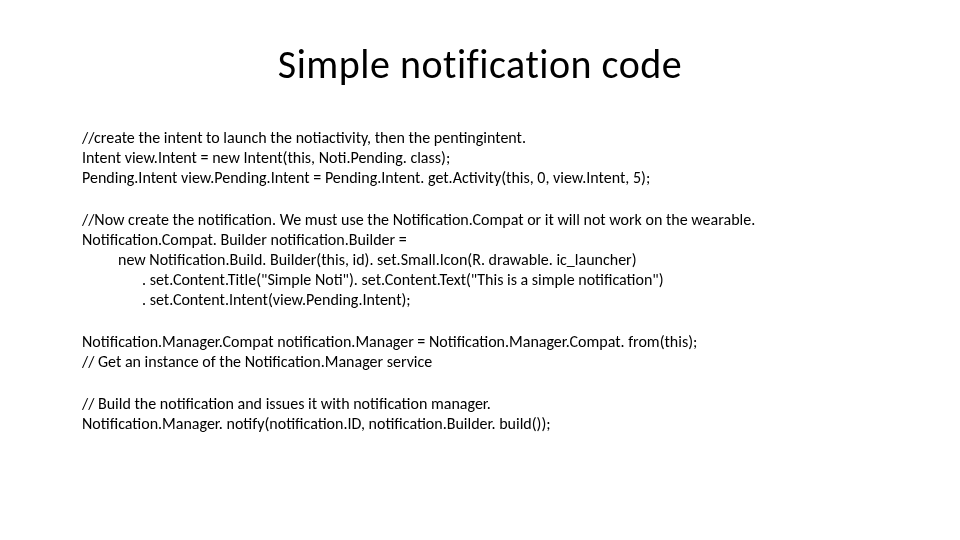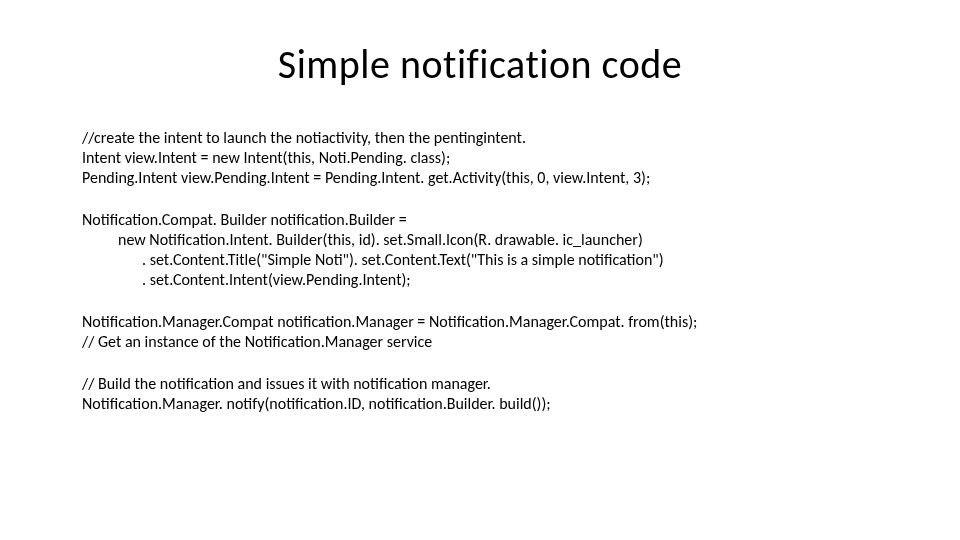--- a/index.html
+++ b/index.html
@@ -48,24 +48,25 @@
 </style>
 </head>
 <body>
 
 <div class="slide">
   <div class="title">Simple notification code</div>
 
   <div class="body">
     <p>//create the intent to launch the notiactivity, then the pentingintent.</p>
     <p>Intent view.Intent = new Intent(this, Noti.Pending. class);</p>
-    <p>Pending.Intent view.Pending.Intent = Pending.Intent. get.Activity(this, 0, view.Intent, 3);</p>
+    <p>Pending.Intent view.Pending.Intent = Pending.Intent. get.Activity(this, 0, view.Intent, 5);</p>
     <div class="blank"></div>
+    <p>//Now create the notification.  We must use the Notification.Compat or it will not work on the wearable.</p>
     <p>Notification.Compat. Builder notification.Builder =</p>
-    <p class="indent1">new Notification.Intent. Builder(this, id). set.Small.Icon(R. drawable. ic_launcher)</p>
+    <p class="indent1">new Notification.Build. Builder(this, id). set.Small.Icon(R. drawable. ic_launcher)</p>
     <p class="indent2">. set.Content.Title("Simple Noti"). set.Content.Text("This is a simple notification")</p>
     <p class="indent2">. set.Content.Intent(view.Pending.Intent);</p>
     <div class="blank"></div>
     <p>Notification.Manager.Compat notification.Manager = Notification.Manager.Compat. from(this);</p>
     <p>// Get an instance of the Notification.Manager service</p>
     <div class="blank"></div>
     <p>// Build the notification and issues it with notification manager.</p>
     <p>Notification.Manager. notify(notification.ID, notification.Builder. build());</p>
   </div>
 </div>

